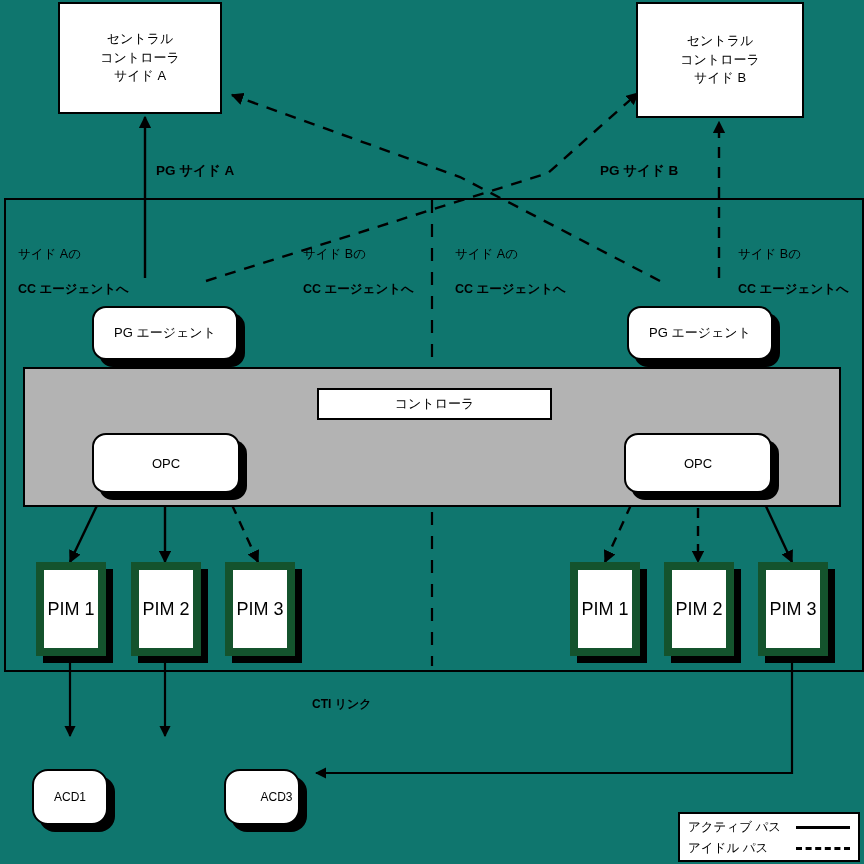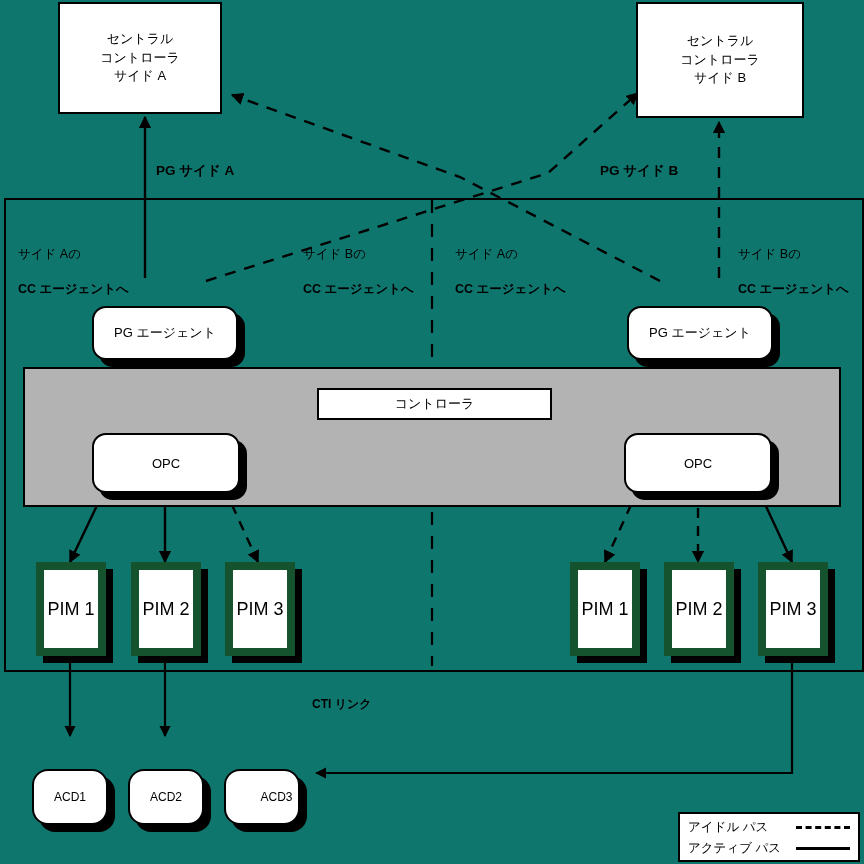--- a/index.html
+++ b/index.html
@@ -244,31 +244,28 @@
   </div>
   <div class="node pim-box" style="left:758px; top:562px; width:70px; height:94px;">
     <span>PIM 3</span>
   </div>
 
   <div class="label" style="left:312px; top:696px; font-weight:bold; font-size:12px;">CTI リンク</div>
 
   <div class="node round-box acd-box" style="left:32px; top:741px; width:76px; height:56px;">
     <span>ACD1</span>
   </div>
-  <div class="node round-box acd-box" style="left:128px; top:741px; width:76px; height:56px;">
-    <span>ACD2</span>
-  </div>
   <div class="node round-box acd-box" style="left:224px; top:741px; width:76px; height:56px;padding-left:29px;">
     <span>ACD3</span>
   </div>
 
   <div class="legend" style="left:678px; top:812px; width:182px; height:50px;">
+    <div class="legend-row">
+      <span class="legend-text">アクティブ パス</span>
+      <span class="legend-swatch"></span>
+    </div>
     <div class="legend-row">
       <span class="legend-text">アイドル パス</span>
       <span class="legend-swatch dashed"></span>
     </div>
-    <div class="legend-row">
-      <span class="legend-text">アクティブ パス</span>
-      <span class="legend-swatch"></span>
-    </div>
   </div>
 
 </div>
 
 </body></html>

